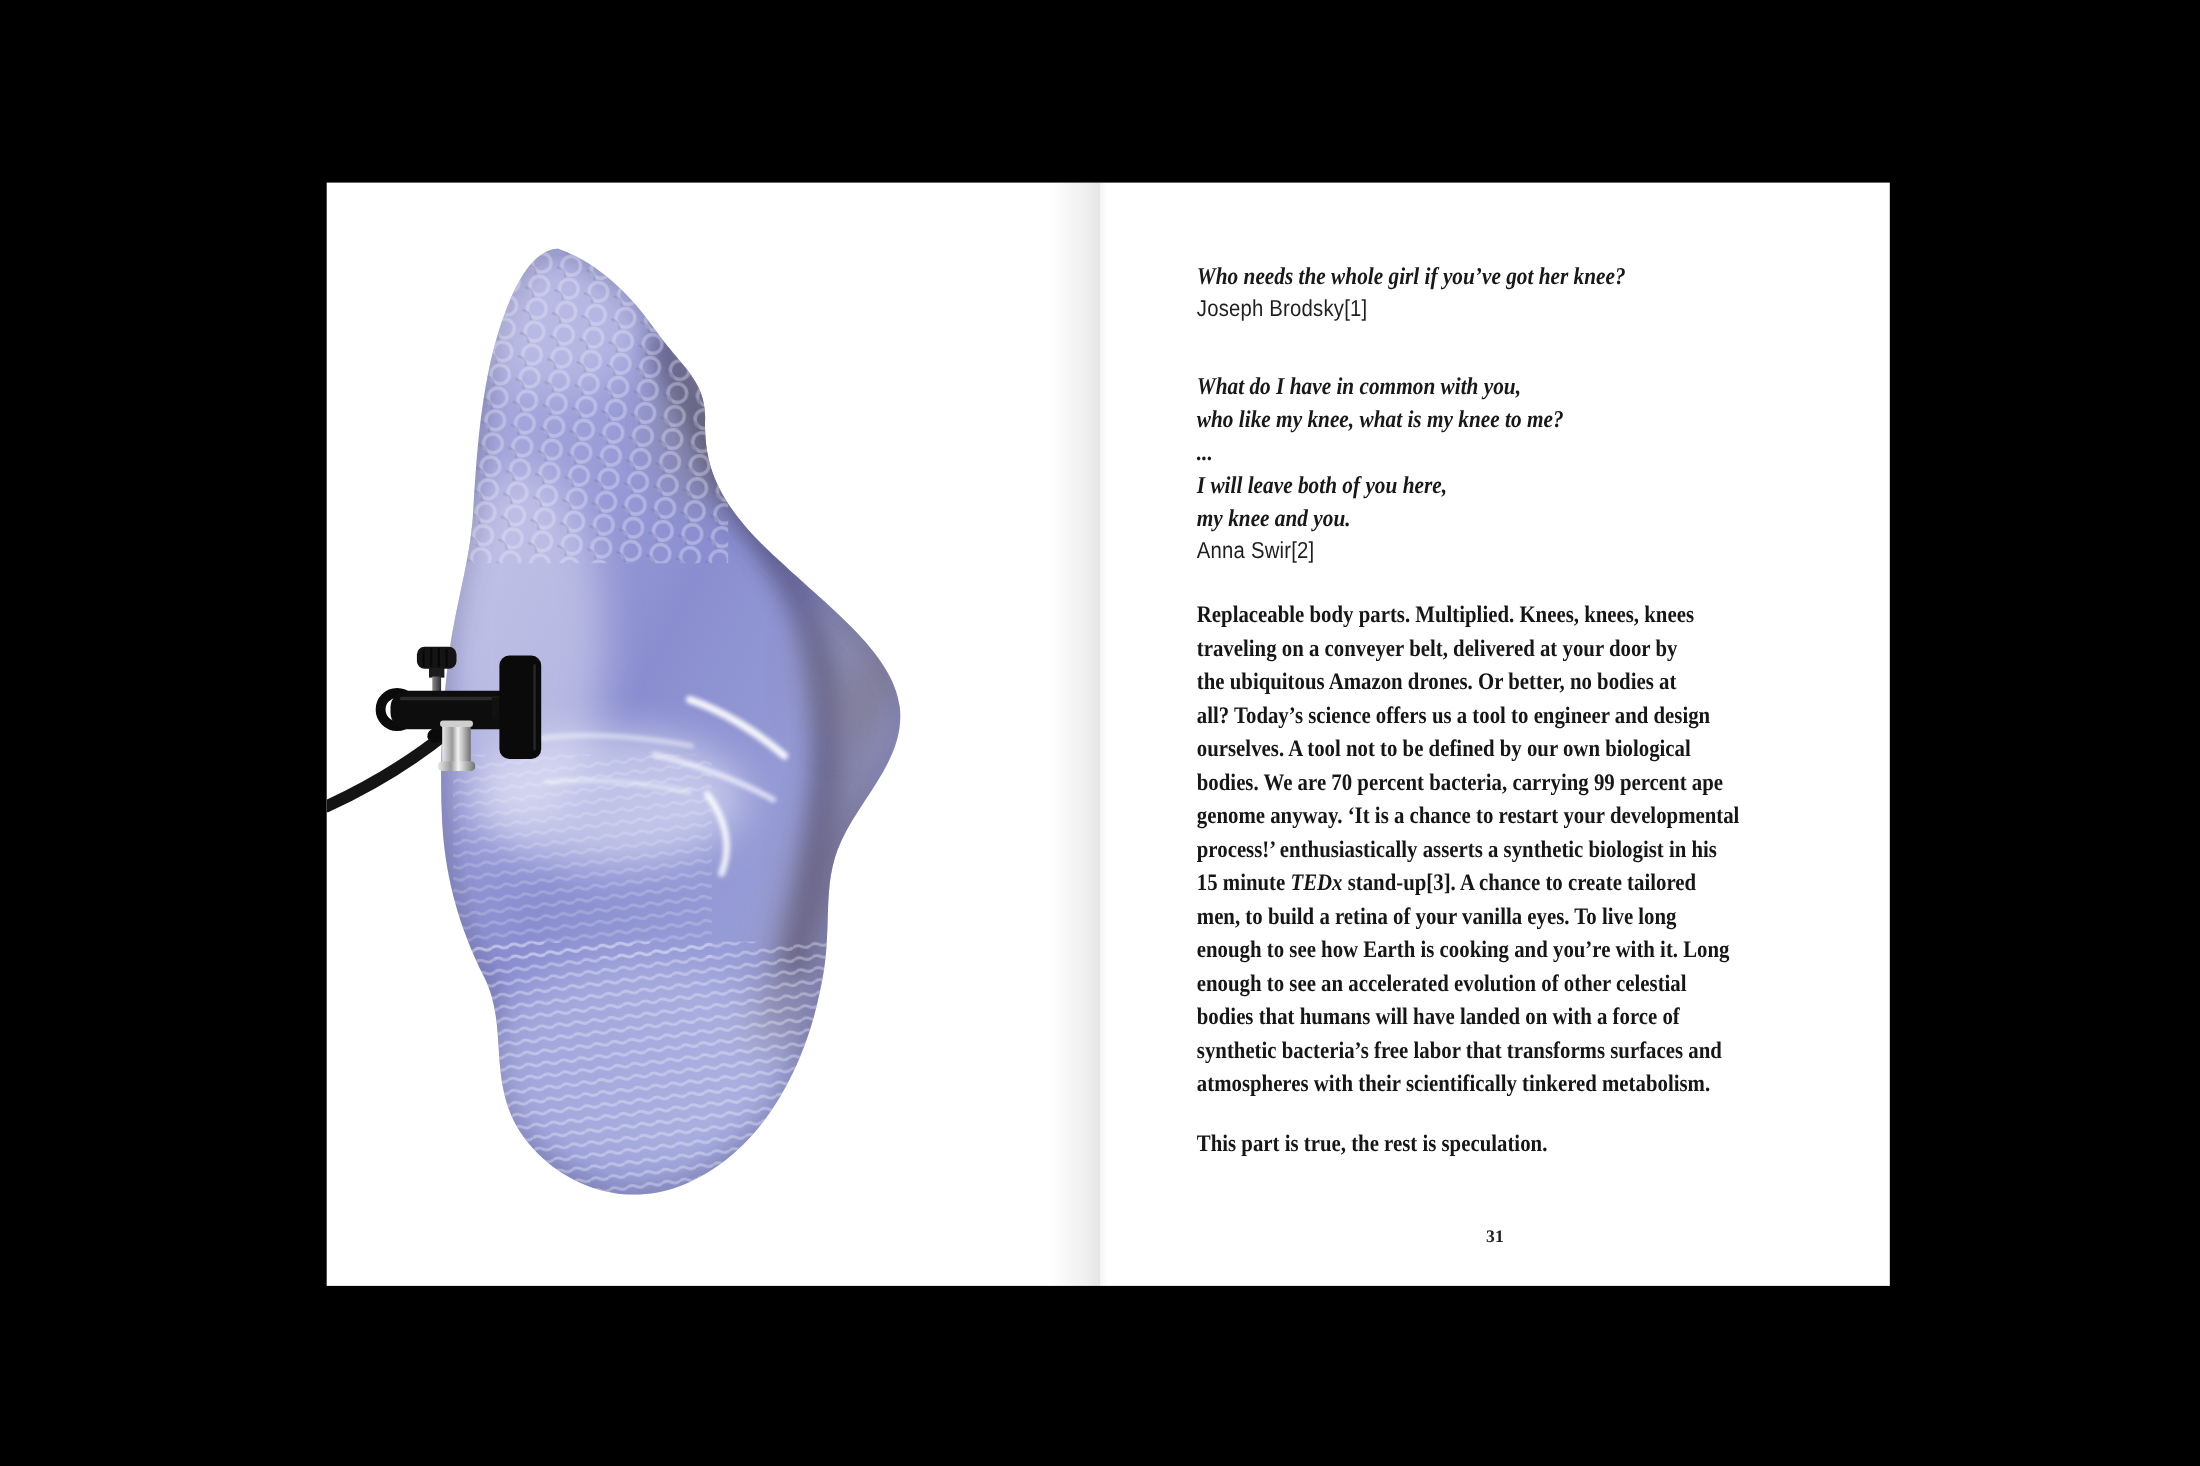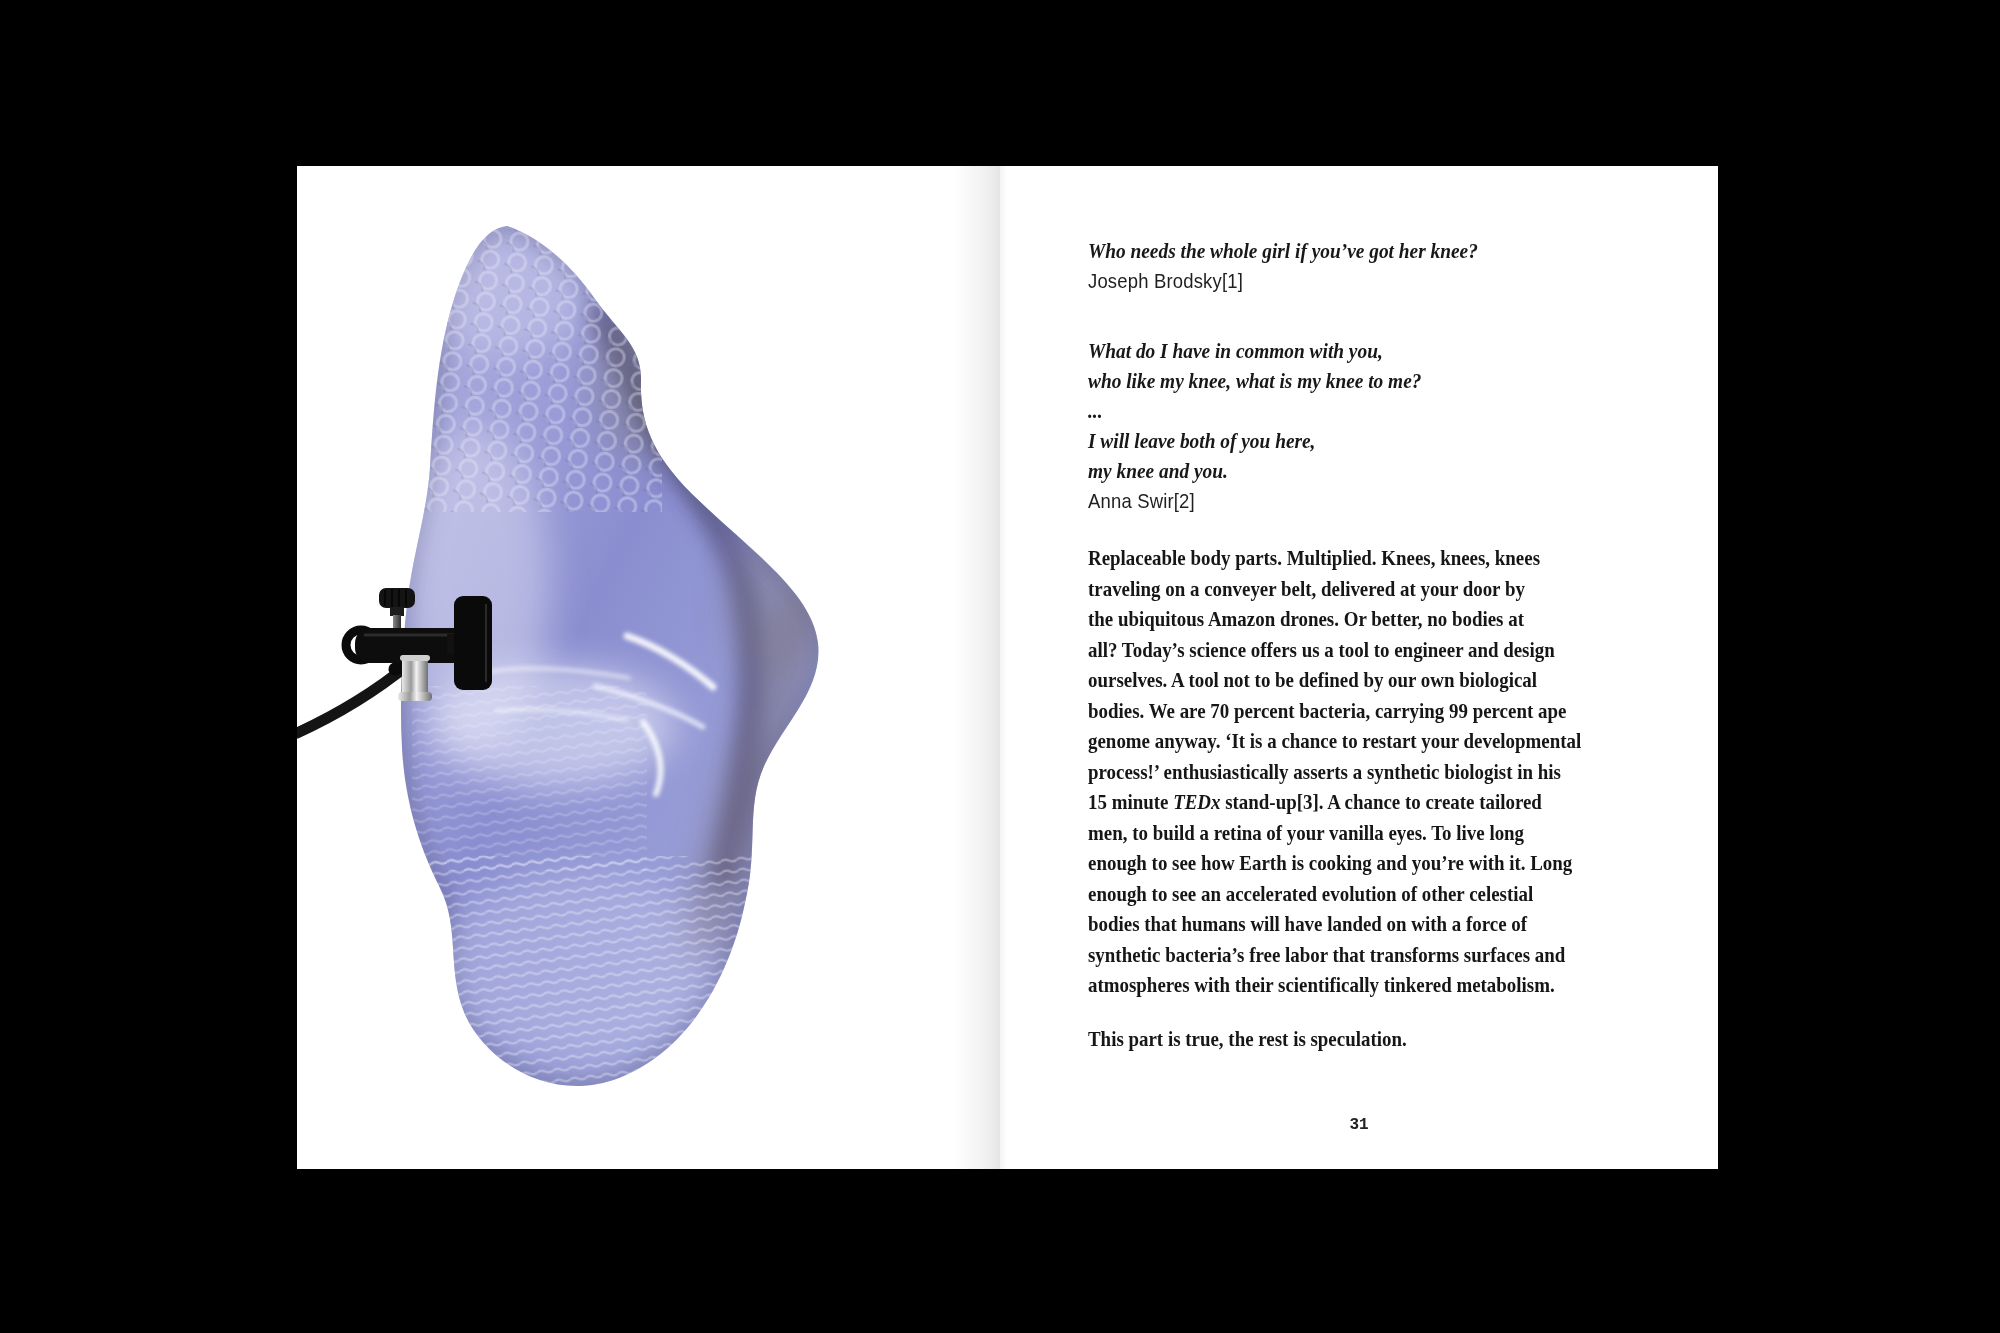--- a/index.html
+++ b/index.html
@@ -44,21 +44,21 @@
   .line { white-space:nowrap; }
   .seg-italic { font-style:italic; }
 
   .ep1        { margin-top:70px; }
   .ep2        { margin-top:40px; }
   .body-block { margin-top:27px; }
   .closing    { margin-top:23px; white-space:nowrap; }
 
   .page-num {
     position:absolute; top:950px; left:0; width:100%; text-align:center;
-    font-family:Liberation Mono, monospace; font-weight:600; font-size:16px; color:#222;
+    font-family:Liberation Serif, serif; font-weight:600; font-size:16px; color:#222;
   }
 </style>
 </head>
 <body>
 
 <div class="stage">
   <div class="spread">
 
     <div class="page page-left">
       <svg class="artwork-svg" width="703" height="1003" viewBox="0 0 703 1003" aria-hidden="true">

